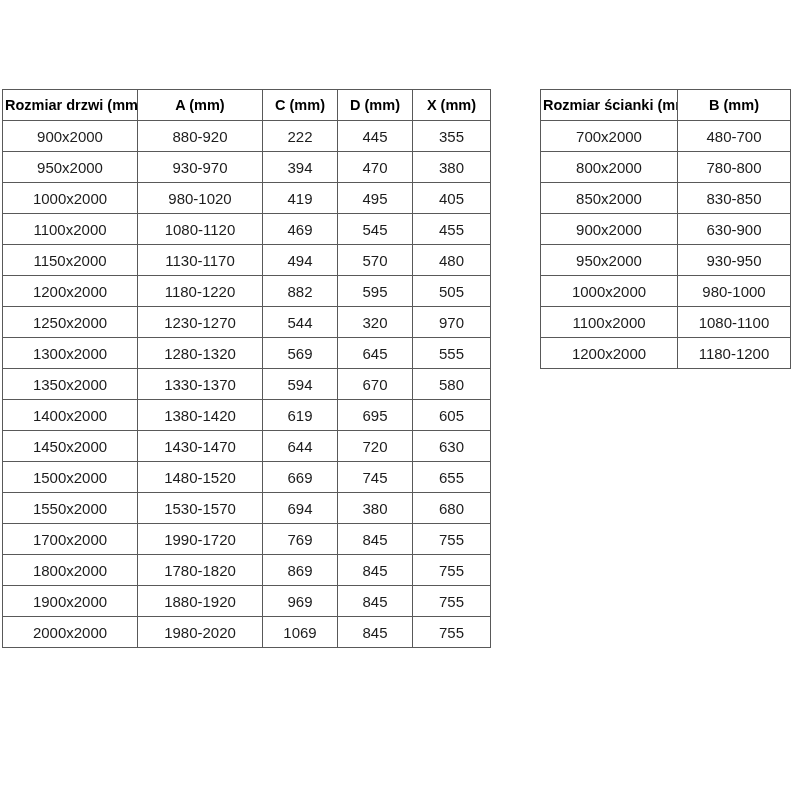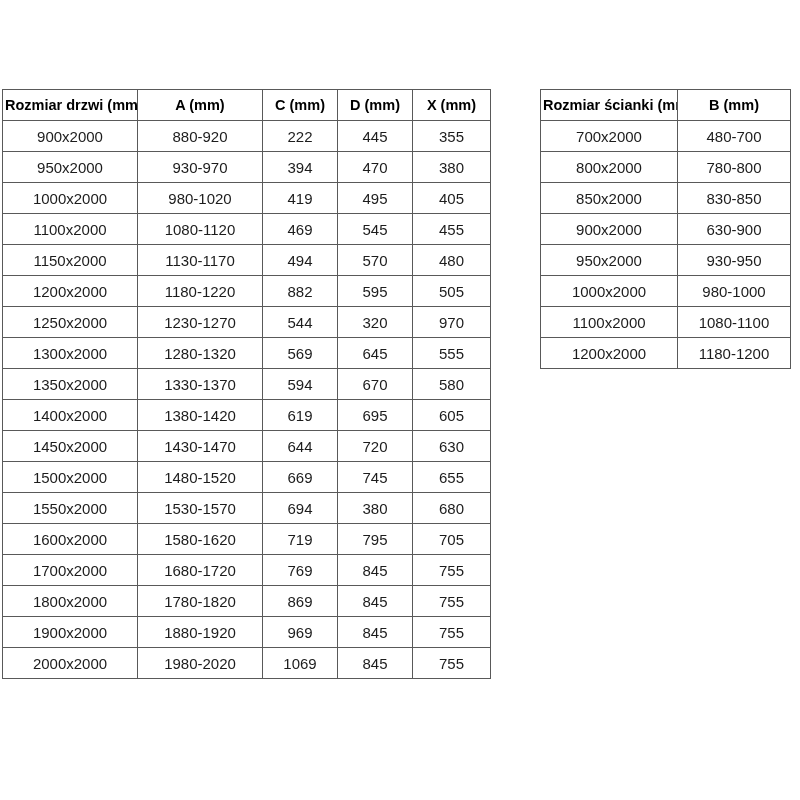--- a/index.html
+++ b/index.html
@@ -154,29 +154,22 @@
         <td>655</td>
       </tr>
       <tr>
         <td>1550x2000</td>
         <td>1530-1570</td>
         <td>694</td>
         <td>380</td>
         <td>680</td>
       </tr>
       <tr>
-        <td>1600x2000</td>
-        <td>1580-1620</td>
-        <td>719</td>
-        <td>795</td>
-        <td>705</td>
-      </tr>
-      <tr>
         <td>1700x2000</td>
-        <td>1680-1720</td>
+        <td>1990-1720</td>
         <td>769</td>
         <td>845</td>
         <td>755</td>
       </tr>
       <tr>
         <td>1800x2000</td>
         <td>1780-1820</td>
         <td>869</td>
         <td>845</td>
         <td>755</td>

